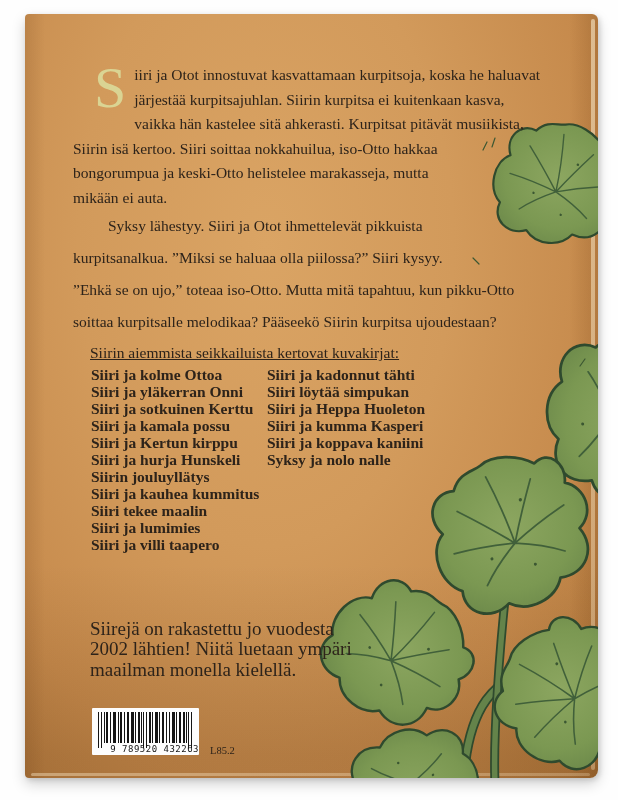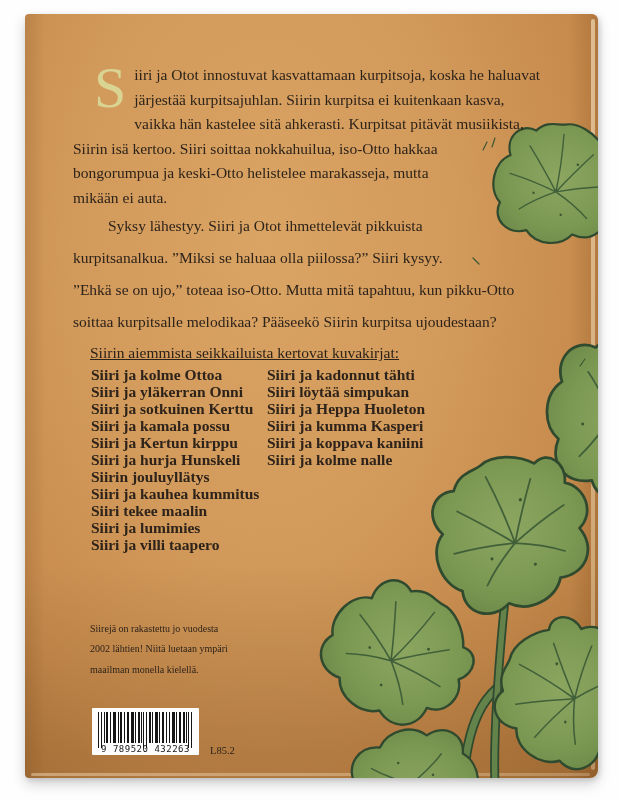--- a/index.html
+++ b/index.html
@@ -39,28 +39,28 @@
   .blurb p { margin:0; white-space:pre; }
   .p2 { text-indent:35px; line-height:32px; }
   .dropcap {
     float:left; font-size:58px; line-height:44px; height:47px;
     color:#dad493; margin:3px 8px 0 21px; font-weight:normal;
   }
   .books-heading { left:65px; top:330px; font-size:15.5px; white-space:pre;text-decoration:underline; }
   .col { font-size:15.5px; font-weight:bold; line-height:17px; white-space:pre; }
   .col-left  { left:66px;  top:352px; }
   .col-right { left:242px; top:352px; }
-  .tagline { left:65px; top:605px; font-size:10px; line-height:20.3px; white-space:pre; }
+  .tagline { left:65px; top:605px; font-size:19px; line-height:20.3px; white-space:pre; }
   
   .barcode-box {
     position:absolute; z-index:2; left:67px; top:694px; width:107px; height:47px;
     background:#fdfdfd; border-radius:1px;
   }
   .barcode-digits {
-    position:absolute; left:0; right:0; bottom:1px; text-align:center;
+    position:absolute; left:0; right:0; bottom:1px; text-align:right;
     font-family:"DejaVu Sans Mono", monospace; font-size:9px; letter-spacing:.5px;
     color:#161616; background:transparent;
   }
   .imprint { left:185px; top:706px; font-size:10.5px; line-height:12.3px; white-space:pre; }
 </style>
 </head>
 <body>
 
 <div class="photo-bg"></div>
 
@@ -130,21 +130,21 @@
 Siirin jouluyllätys
 Siiri ja kauhea kummitus
 Siiri tekee maalin
 Siiri ja lumimies
 Siiri ja villi taapero</div>
   <div class="txt col col-right">Siiri ja kadonnut tähti
 Siiri löytää simpukan
 Siiri ja Heppa Huoleton
 Siiri ja kumma Kasperi
 Siiri ja koppava kaniini
-Siiri ja kolme nalle</div>
+Syksy ja nolo nalle</div>
 
   <div class="txt tagline">Siirejä on rakastettu jo vuodesta
 2002 lähtien! Niitä luetaan ympäri
 maailman monella kielellä.</div>
 
   <div class="barcode-box">
     <svg width="107" height="47" viewBox="0 0 107 47" aria-hidden="true">
       <g fill="#141414">
 
         <rect x="6" y="4" width="1" height="36"></rect>

